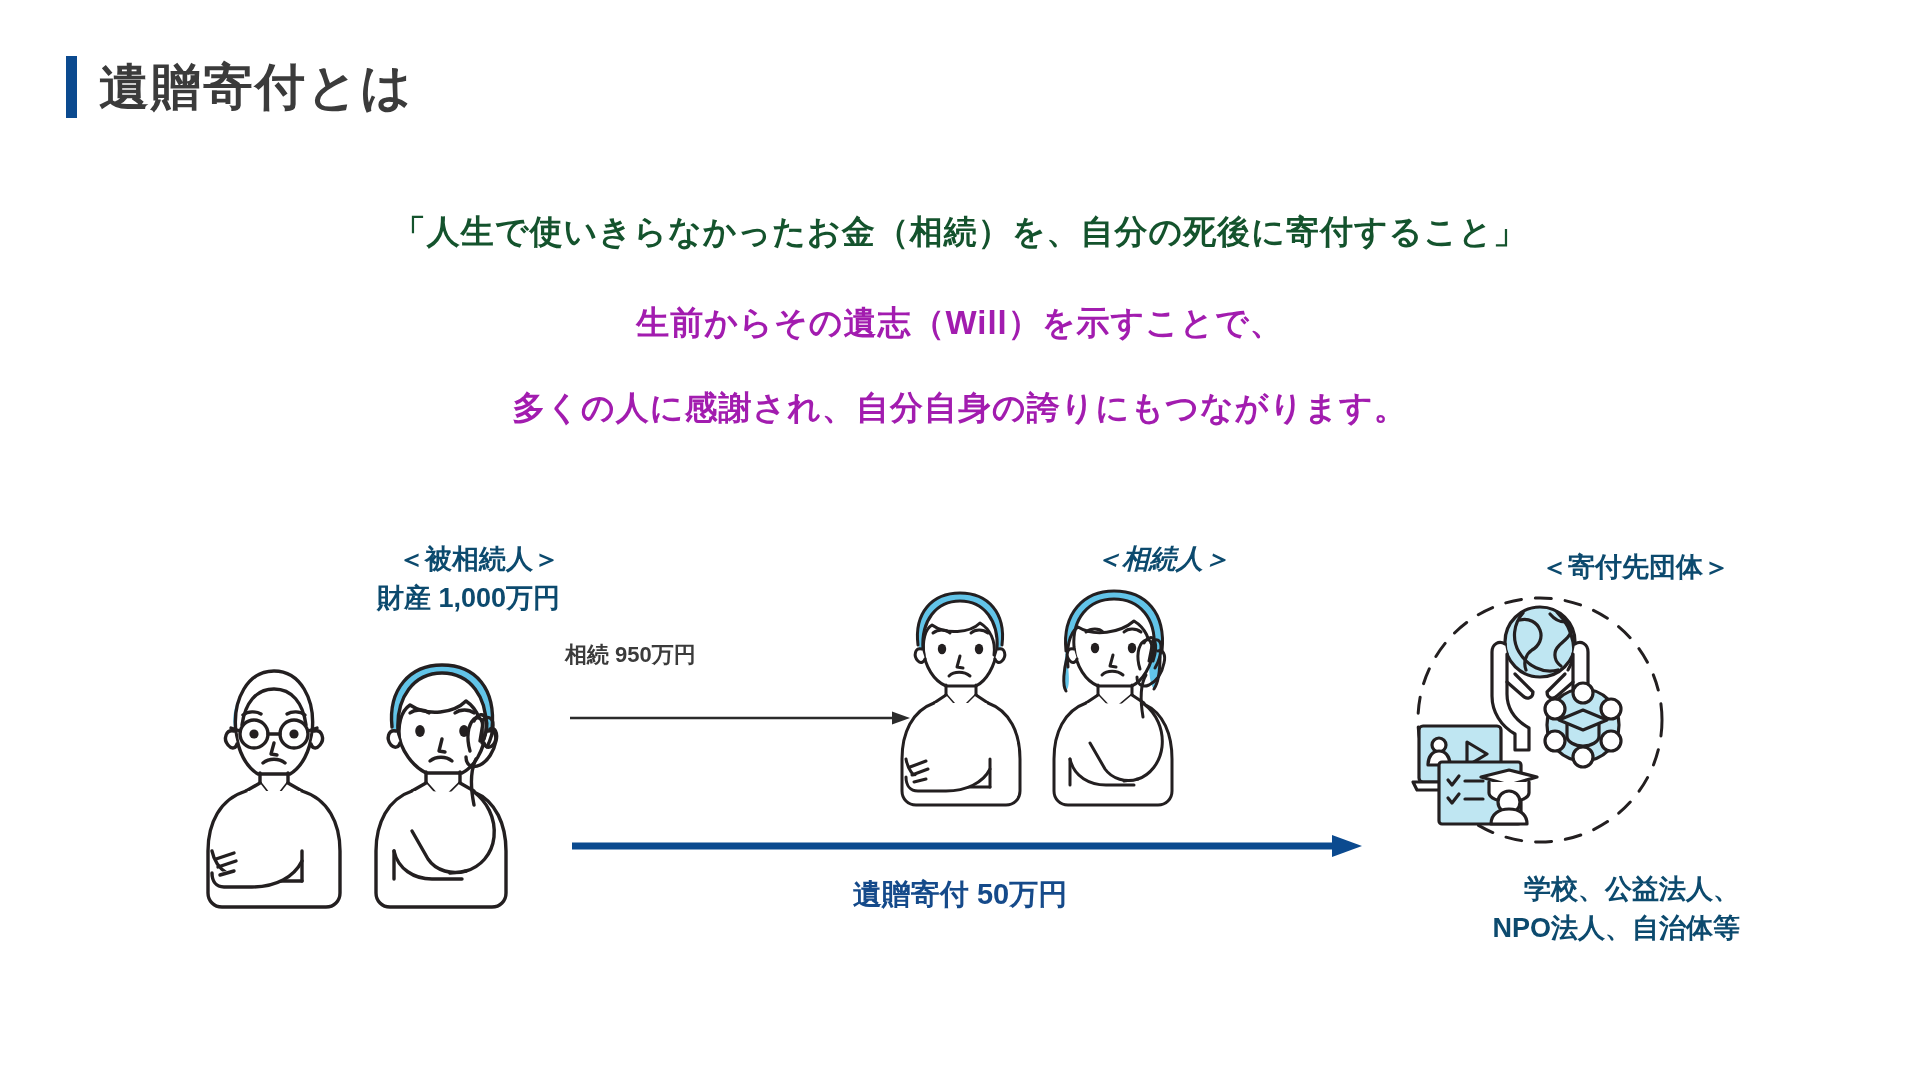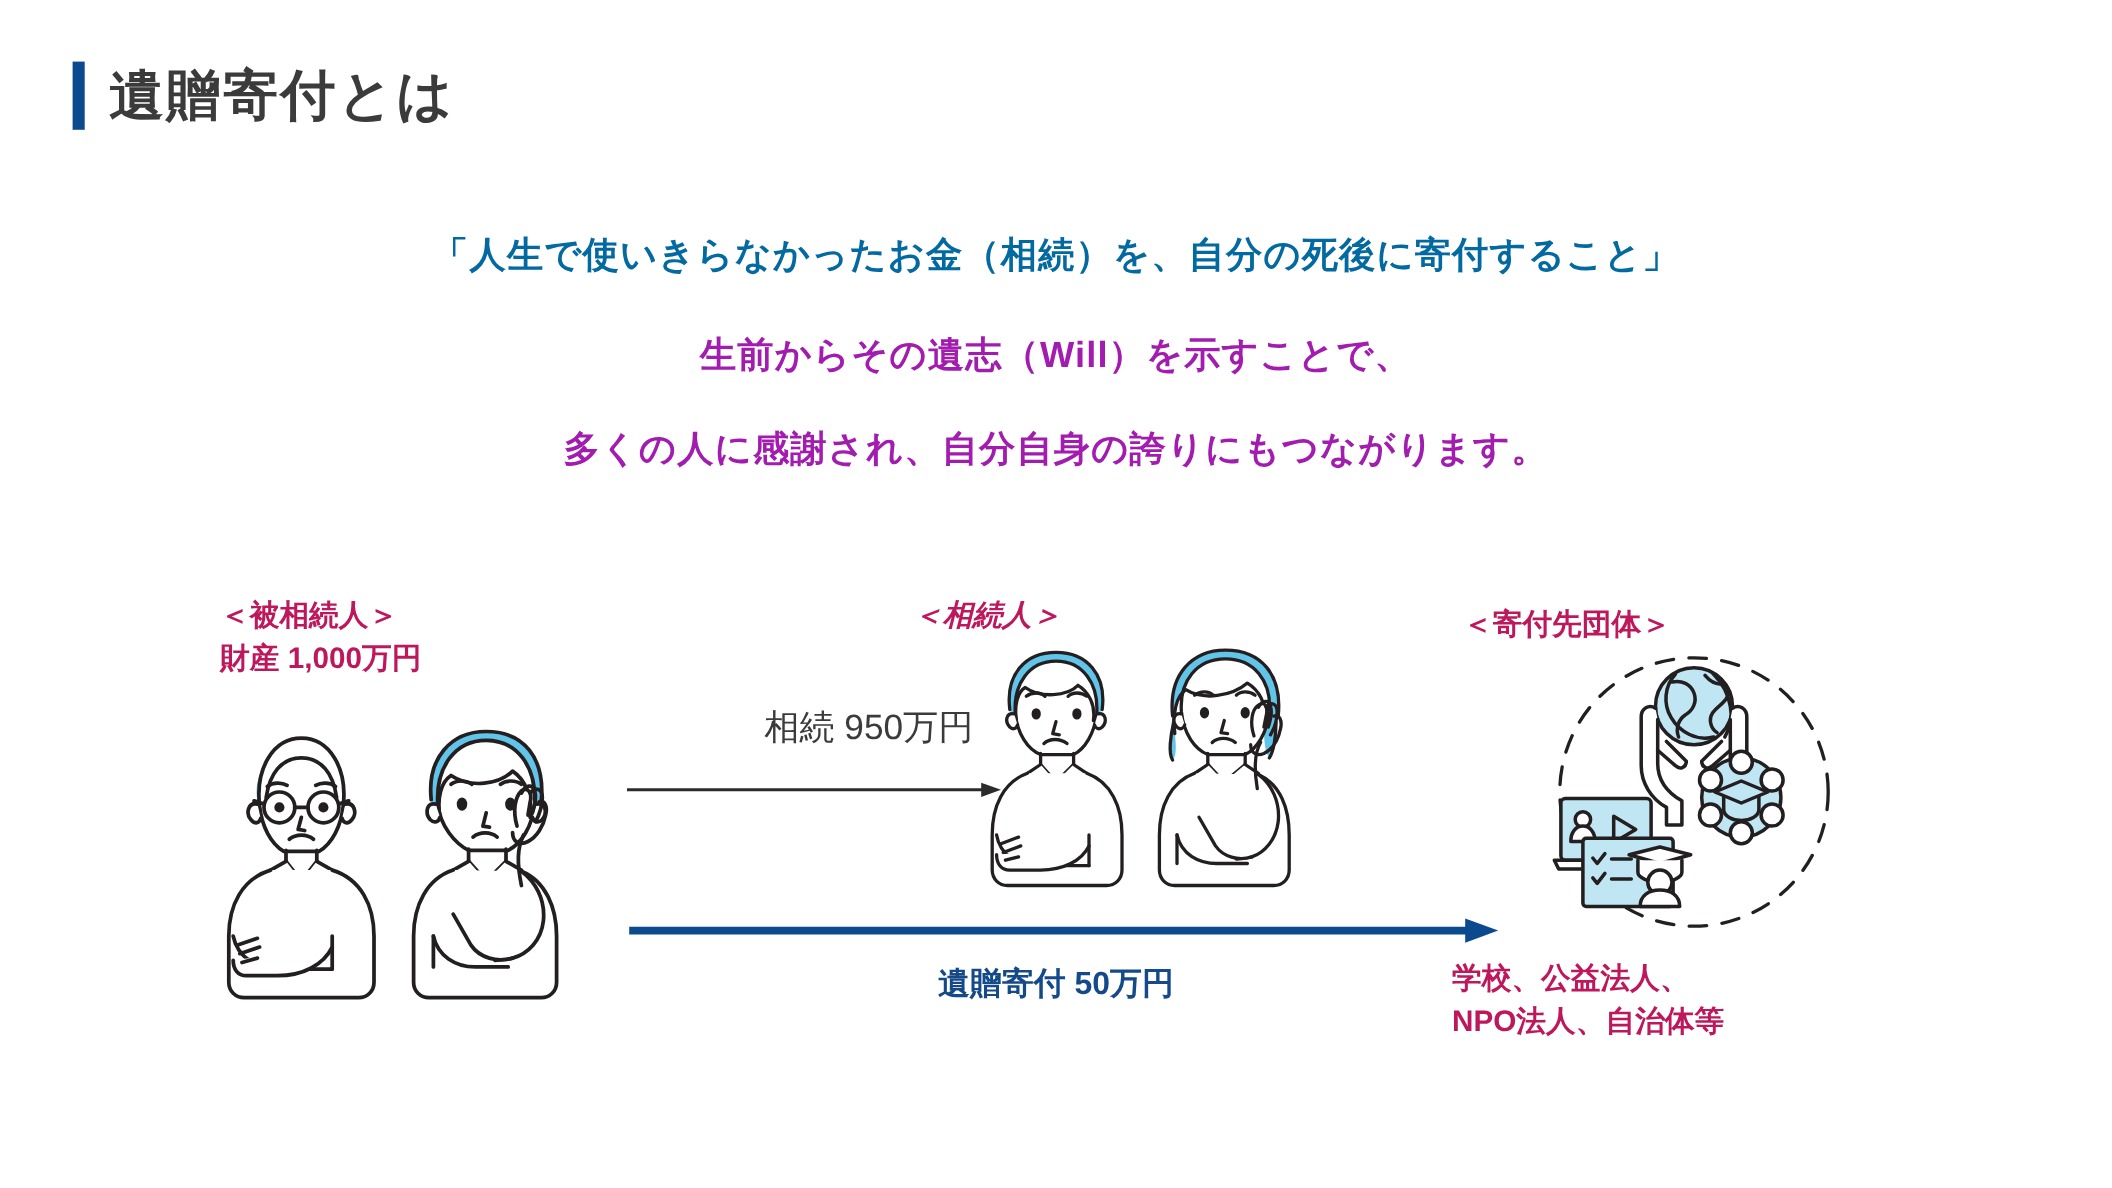--- a/index.html
+++ b/index.html
@@ -49,45 +49,45 @@
     text-align: center;
   }
   .lead-line {
     font-size: 33px;
     font-weight: 700;
     line-height: 1;
     letter-spacing: 1px;
     white-space: nowrap;
   }
   .lead-line.accent {
-    color: #0369a1;
+    color: #14532d;
     margin-bottom: 58px;
   }
   .lead-line.plain {
     color: #a21caf;
     margin-bottom: 52px;
   }
 
   
   .diagram {
     position: absolute;
     left: 0;
     top: 520px;
     width: 1920px;
     height: 520px;
   }
 
   .col-label {
     position: absolute;
     font-size: 27px;
     font-weight: 700;
-    color: #be185d;
+    color: #0c4a6e;
     white-space: nowrap;
     line-height: 1.45;
-    text-align: left;
+    text-align: right;
   }
 
   .lbl-decedent { left: 200px; top: 20px; width: 360px; }
   .lbl-heir     { left: 830px; top: 20px; width: 400px; font-style: italic; }
   .lbl-org      { left: 1330px; top: 28px; width: 400px; }
   .lbl-org-list { left: 1320px; top: 350px; width: 420px; }
 
   .figures-left {
     position: absolute;
     left: 190px;
@@ -108,23 +108,23 @@
     top: 70px;
     width: 290px;
     height: 260px;
   }
 
   .arrow-inherit-label {
     position: absolute;
     left: 565px;
     top: 120px;
     width: 320px;
-    text-align: right;
-    font-size: 32px;
-    font-weight: 400;
+    text-align: left;
+    font-size: 22px;
+    font-weight: 700;
     color: #3b3b3b;
     white-space: nowrap;
   }
   .arrow-inherit {
     position: absolute;
     left: 570px;
     top: 188px;
     width: 340px;
     height: 20px;
   }

